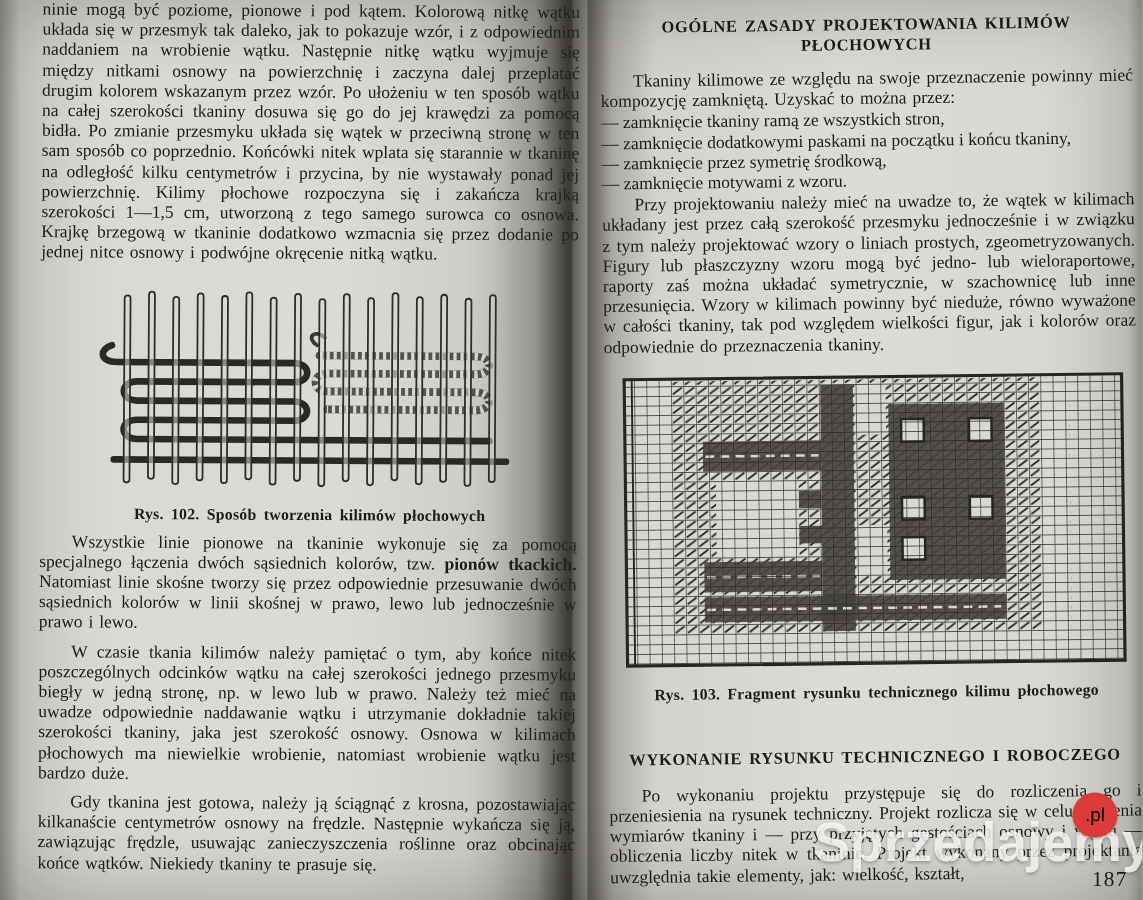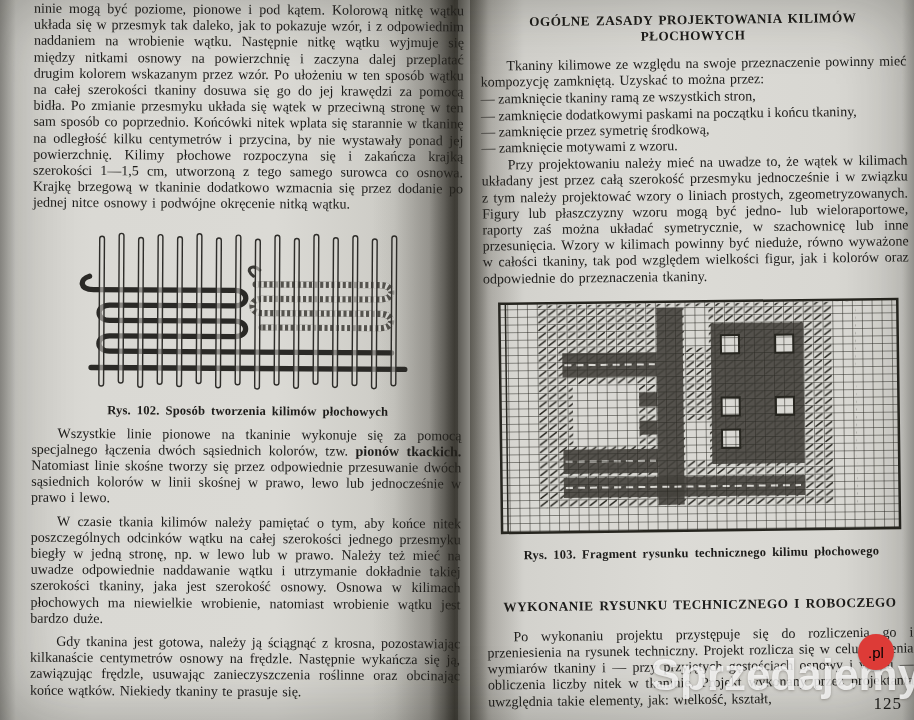--- a/index.html
+++ b/index.html
@@ -165,21 +165,21 @@
           <rect x="2" y="2" width="396" height="228" fill="url(#g103)"></rect>
           <rect x="2" y="2" width="396" height="228" fill="none" stroke="#26251f" stroke-width="2.5"></rect>
           <line x1="8" y1="2" x2="8" y2="230" stroke="#26251f" stroke-width="1.5"></line>
         </svg>
         <figcaption class="caption">Rys. 103. Fragment rysunku technicznego kilimu płochowego</figcaption>
       </figure>
 
       <div class="heading heading2">WYKONANIE RYSUNKU TECHNICZNEGO I ROBOCZEGO</div>
       <p>Po wykonaniu projektu przystępuje się do rozliczenia go i przeniesienia na rysunek techniczny. Projekt rozlicza się w celu ustalenia wymiarów tkaniny i — przy przyjętych gęstościach osnowy i wątku — obliczenia liczby nitek w tkaninie. Projekt wykonany przez projektanta uwzględnia takie elementy, jak: wielkość, kształt,</p>
     </div>
-    <div class="pageno">125</div>
+    <div class="pageno">187</div>
   </div>
 
   <div class="gutter"></div>
   <div class="edge-left"></div>
   <div class="edge-right"></div>
   <div class="vignette"></div>
 
   <div class="watermark">
     <span class="wm-text">Sprzedajemy</span>
     <span class="wm-badge">.pl</span>

